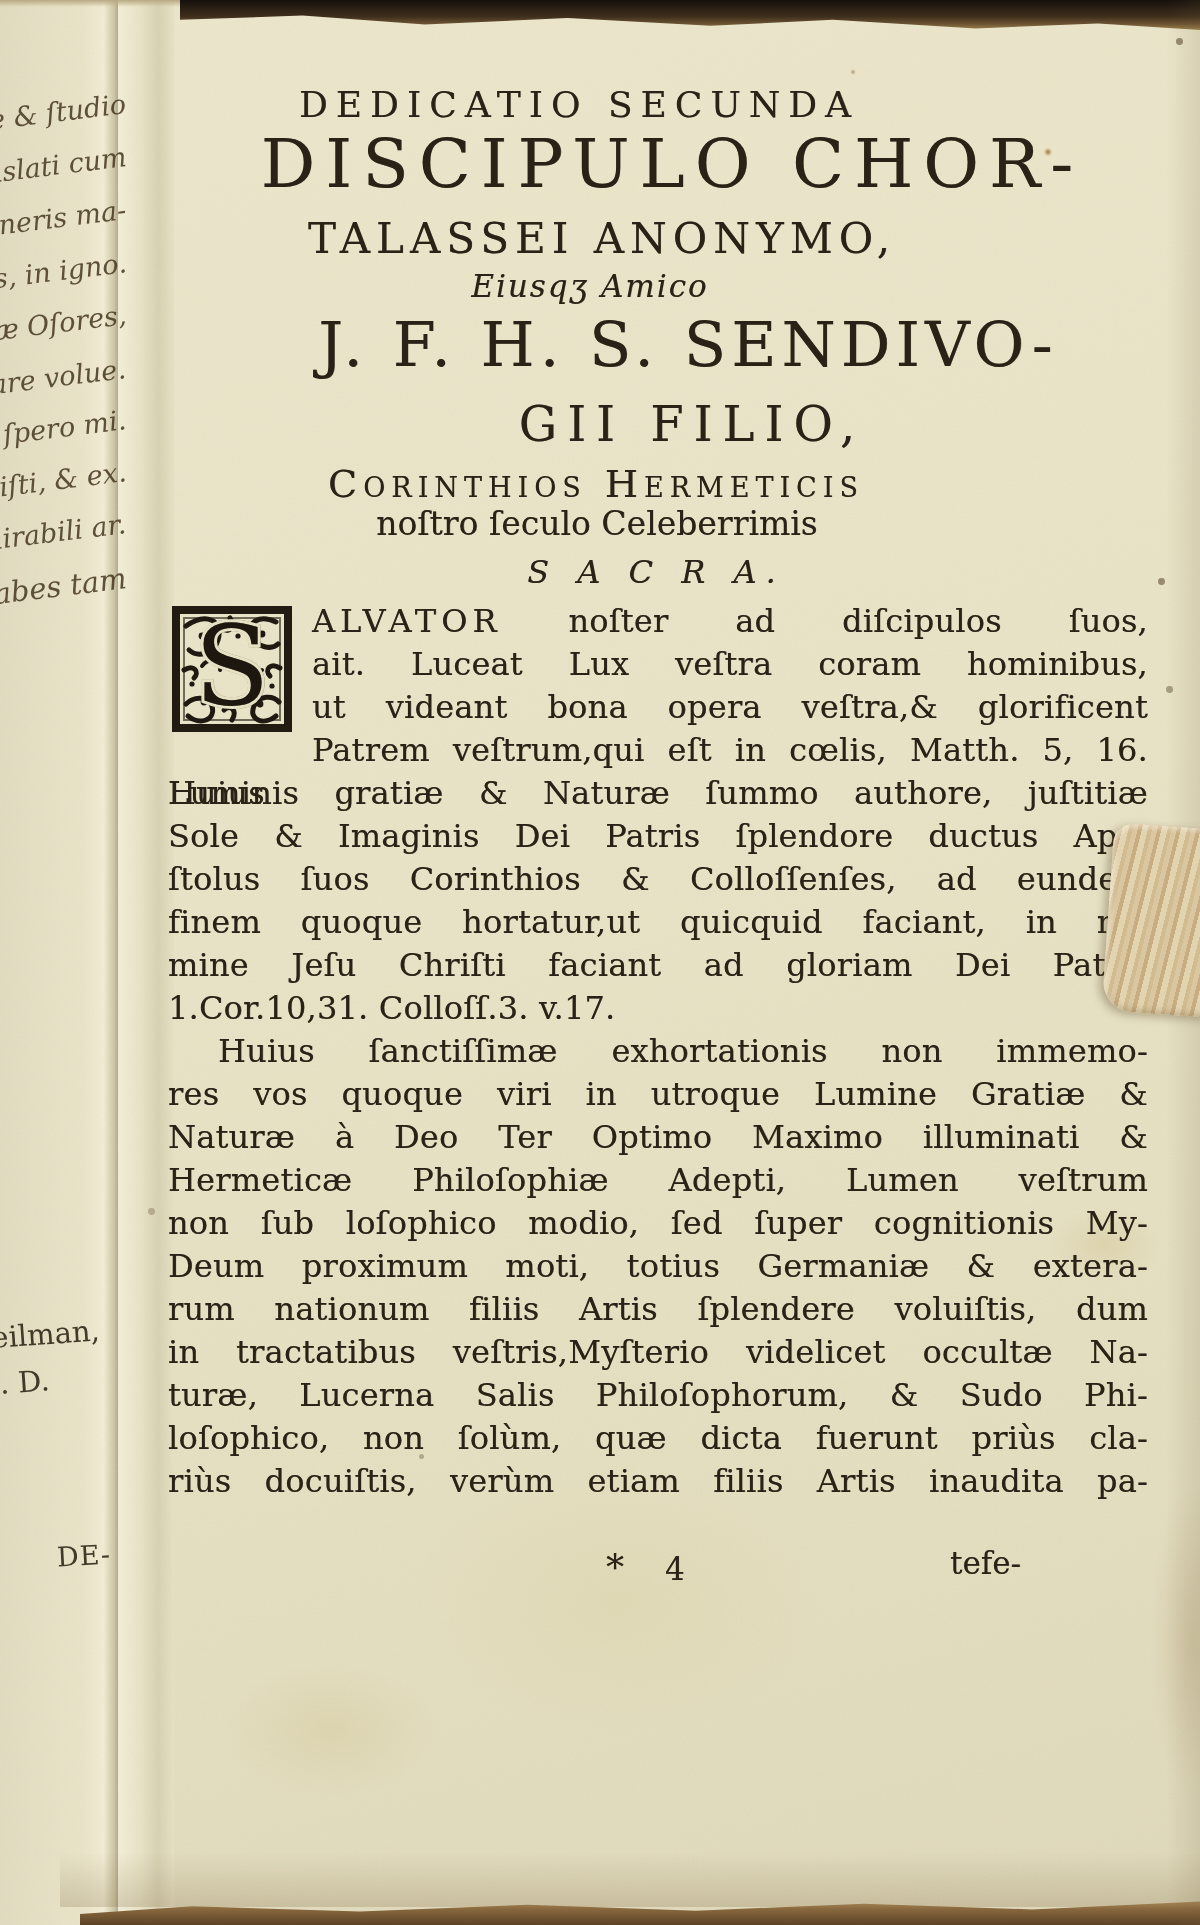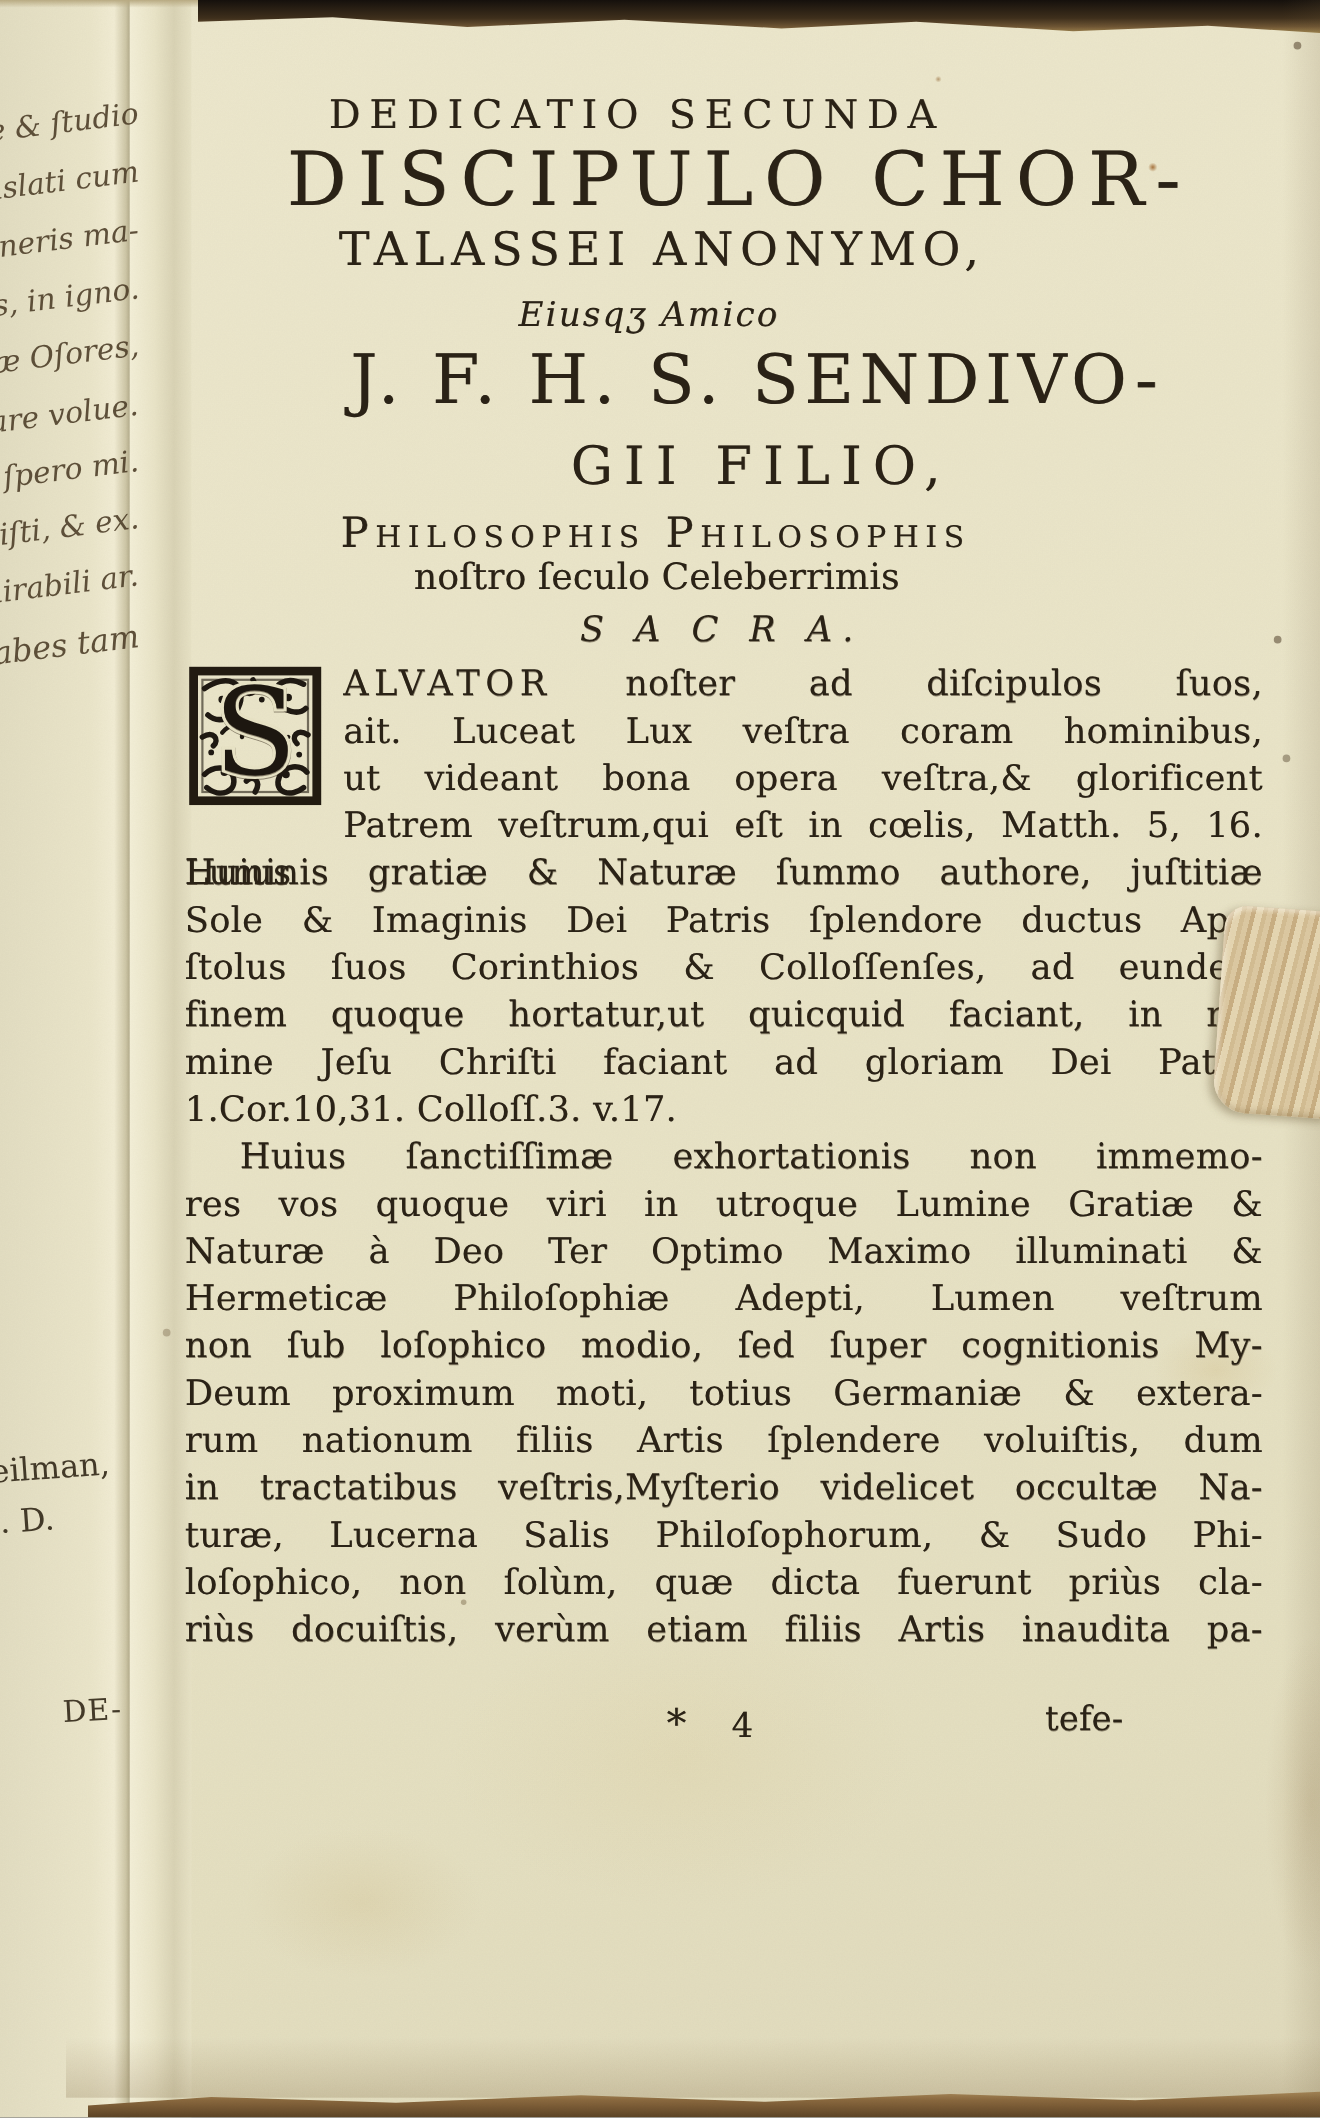--- a/index.html
+++ b/index.html
@@ -54,21 +54,21 @@
   .frag-roman{position:absolute;white-space:nowrap;font-style:normal;color:rgba(52,42,26,.92);}
   .frag-name{top:1318px;right:1100px;font-size:29px;transform:rotate(-4deg);}
   .frag-md{top:1366px;right:1150px;font-size:29px;transform:rotate(-4deg);}
   .frag-de{top:1540px;left:57px;font-size:27px;transform:rotate(-3deg);letter-spacing:1px;}
   
   .content{position:absolute;left:168px;top:0;width:980px;color:#2a2216;
         text-shadow:.3px .3px .4px rgba(45,34,18,.5);}
   .h{position:absolute;left:0;width:100%;text-align:center;white-space:nowrap;}
   .h-kicker  {top:84px; font-size:36px;letter-spacing:8px; transform:translateX(-79px);}
   .h-title1  {top:124px;font-size:68px;letter-spacing:10px;transform:translateX(14px);}
-  .h-title2  {top:202px;font-size:42px;letter-spacing:6px; transform:translateX(-56px);}
+  .h-title2  {top:214px;font-size:42px;letter-spacing:6px; transform:translateX(-56px);}
   .h-eiusq   {top:268px;font-size:31px;font-style:italic;letter-spacing:2px;transform:translateX(-68px);}
   .h-name1   {top:308px;font-size:62px;letter-spacing:5px; transform:translateX(30px);text-align:center;}
   .h-name2   {top:396px;font-size:48px;letter-spacing:10px;transform:translateX(34px);}
   .h-philos  {top:462px;font-size:38px;font-variant:small-caps;letter-spacing:6px;transform:translateX(-62px);}
   .h-nostro  {top:504px;font-size:33px;transform:translateX(-61px);}
   .h-sacra   {top:553px;font-size:32px;font-style:italic;letter-spacing:9px;transform:translateX(-2px);}
   .body-text{position:absolute;top:600px;left:0;width:100%;font-size:32px;line-height:43px;letter-spacing:.2px;}
   .dropcap{float:left;width:128px;height:126px;margin:6px 16px 2px 0;}
   .line{text-align:justify;text-align-last:justify;height:43px;overflow:visible;white-space:nowrap;}
   .line{white-space:normal;}
@@ -112,21 +112,21 @@
   <div class="frag-roman frag-md">M. D.</div>
   <div class="frag-roman frag-de">DE-</div>
 
   <div class="content">
     <div class="h h-kicker">DEDICATIO SECUNDA</div>
     <div class="h h-title1">DISCIPULO CHOR-</div>
     <div class="h h-title2">TALASSEI ANONYMO,</div>
     <div class="h h-eiusq">Eiusqʒ Amico</div>
     <div class="h h-name1">J. F. H. S. SENDIVO-</div>
     <div class="h h-name2">GII FILIO,</div>
-    <div class="h h-philos">Philosophis Philosophis</div>
+    <div class="h h-philos">Corinthios Hermeticis</div>
     <div class="h h-nostro">noſtro ſeculo Celeberrimis</div>
     <div class="h h-sacra">S A C R A.</div>
 
     <div class="body-text">
       <div class="dropcap">
         <svg viewBox="0 0 120 126" width="128" height="126" aria-hidden="true">
           <rect x="4" y="4" width="112" height="118" fill="none" stroke="#221b11" stroke-width="8"></rect>
           <rect x="12" y="12" width="96" height="102" fill="none" stroke="#221b11" stroke-width="2" opacity=".6"></rect>
           <g fill="none" stroke="#1f1912" stroke-width="5" stroke-linecap="round">
             <path d="M14,20 C34,6 52,14 46,34 C42,48 26,52 17,44"></path>

